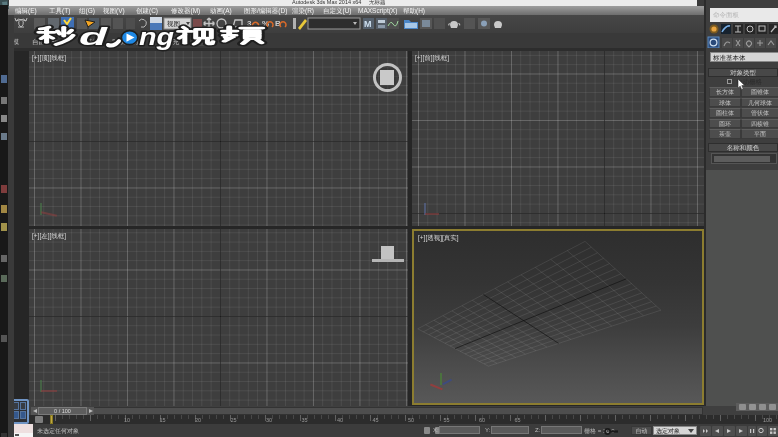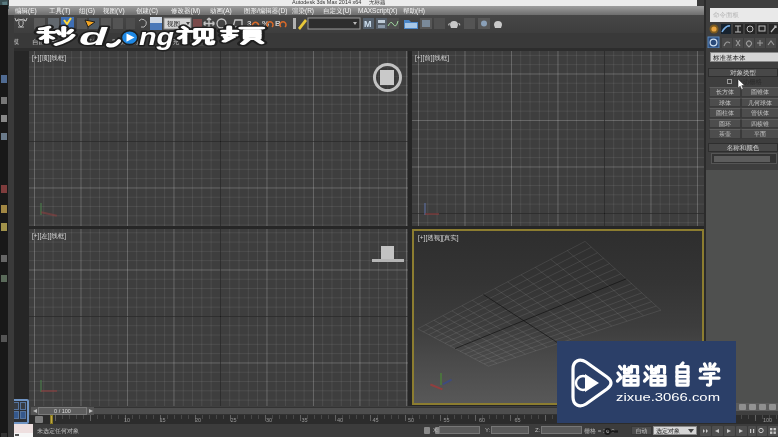--- a/index.html
+++ b/index.html
@@ -439,28 +439,14 @@
   <use href="#gshi" transform="translate(147,8) scale(0.39,0.21)"></use>
   <use href="#gpin" transform="translate(190,8) scale(0.46,0.21)"></use>
  </g>
  <path d="M78,27 Q84,29 89,23" fill="none" stroke="#1f1f1f" stroke-width="7" stroke-linecap="round"></path>
  <path d="M78,27 Q84,29 89,23" fill="none" stroke="#ffffff" stroke-width="4" stroke-linecap="round"></path>
  <ellipse cx="99.6" cy="19.6" rx="8.2" ry="7" fill="#1e88e5" stroke="#1f1f1f" stroke-width="1.6"></ellipse>
  <path d="M96.5,15.5 L104.5,19.6 L96.5,23.7 Z" fill="#ffffff"></path>
  <path d="M55,2 L65,4 L58,9 Z" fill="#f5a623" stroke="#1f1f1f" stroke-width="1"></path>
 </svg>
 
-<div id="wm2" style="left:557px;top:341px;width:179px;height:82px;background:#2b3f68;">
- <svg style="left:0;top:0;width:179px;height:82px;" viewBox="0 0 179 82">
-  <path d="M20,20 Q16,22 16,28 L16,56 Q16,62 20,64 Q24,66 29,63 L50,48 Q54,45 54,42 Q54,39 50,36 L29,21 Q24,18 20,20 Z" fill="none" stroke="#fff" stroke-width="3.2"></path>
-  <path d="M28,33 L42,42 L28,51 Z" fill="#fff"></path>
-  <circle cx="26" cy="42" r="7" fill="none" stroke="#fff" stroke-width="2.4"></circle>
-  <g fill="none" stroke="#ffffff" stroke-width="13" stroke-linecap="round" stroke-linejoin="round">
-   <use href="#gliu" transform="translate(59,21) scale(0.25)"></use>
-   <use href="#gliu" transform="translate(86,21) scale(0.25)"></use>
-   <use href="#gzi" transform="translate(113,21) scale(0.25)"></use>
-   <use href="#gxue" transform="translate(140,21) scale(0.25)"></use>
-  </g>
-  <text x="59" y="60" font-family="Liberation Sans" font-size="11.5" fill="#fff" textLength="104" lengthAdjust="spacingAndGlyphs">zixue.3066.com</text>
- </svg>
-</div>
 
 </div>
 
 </body></html>

